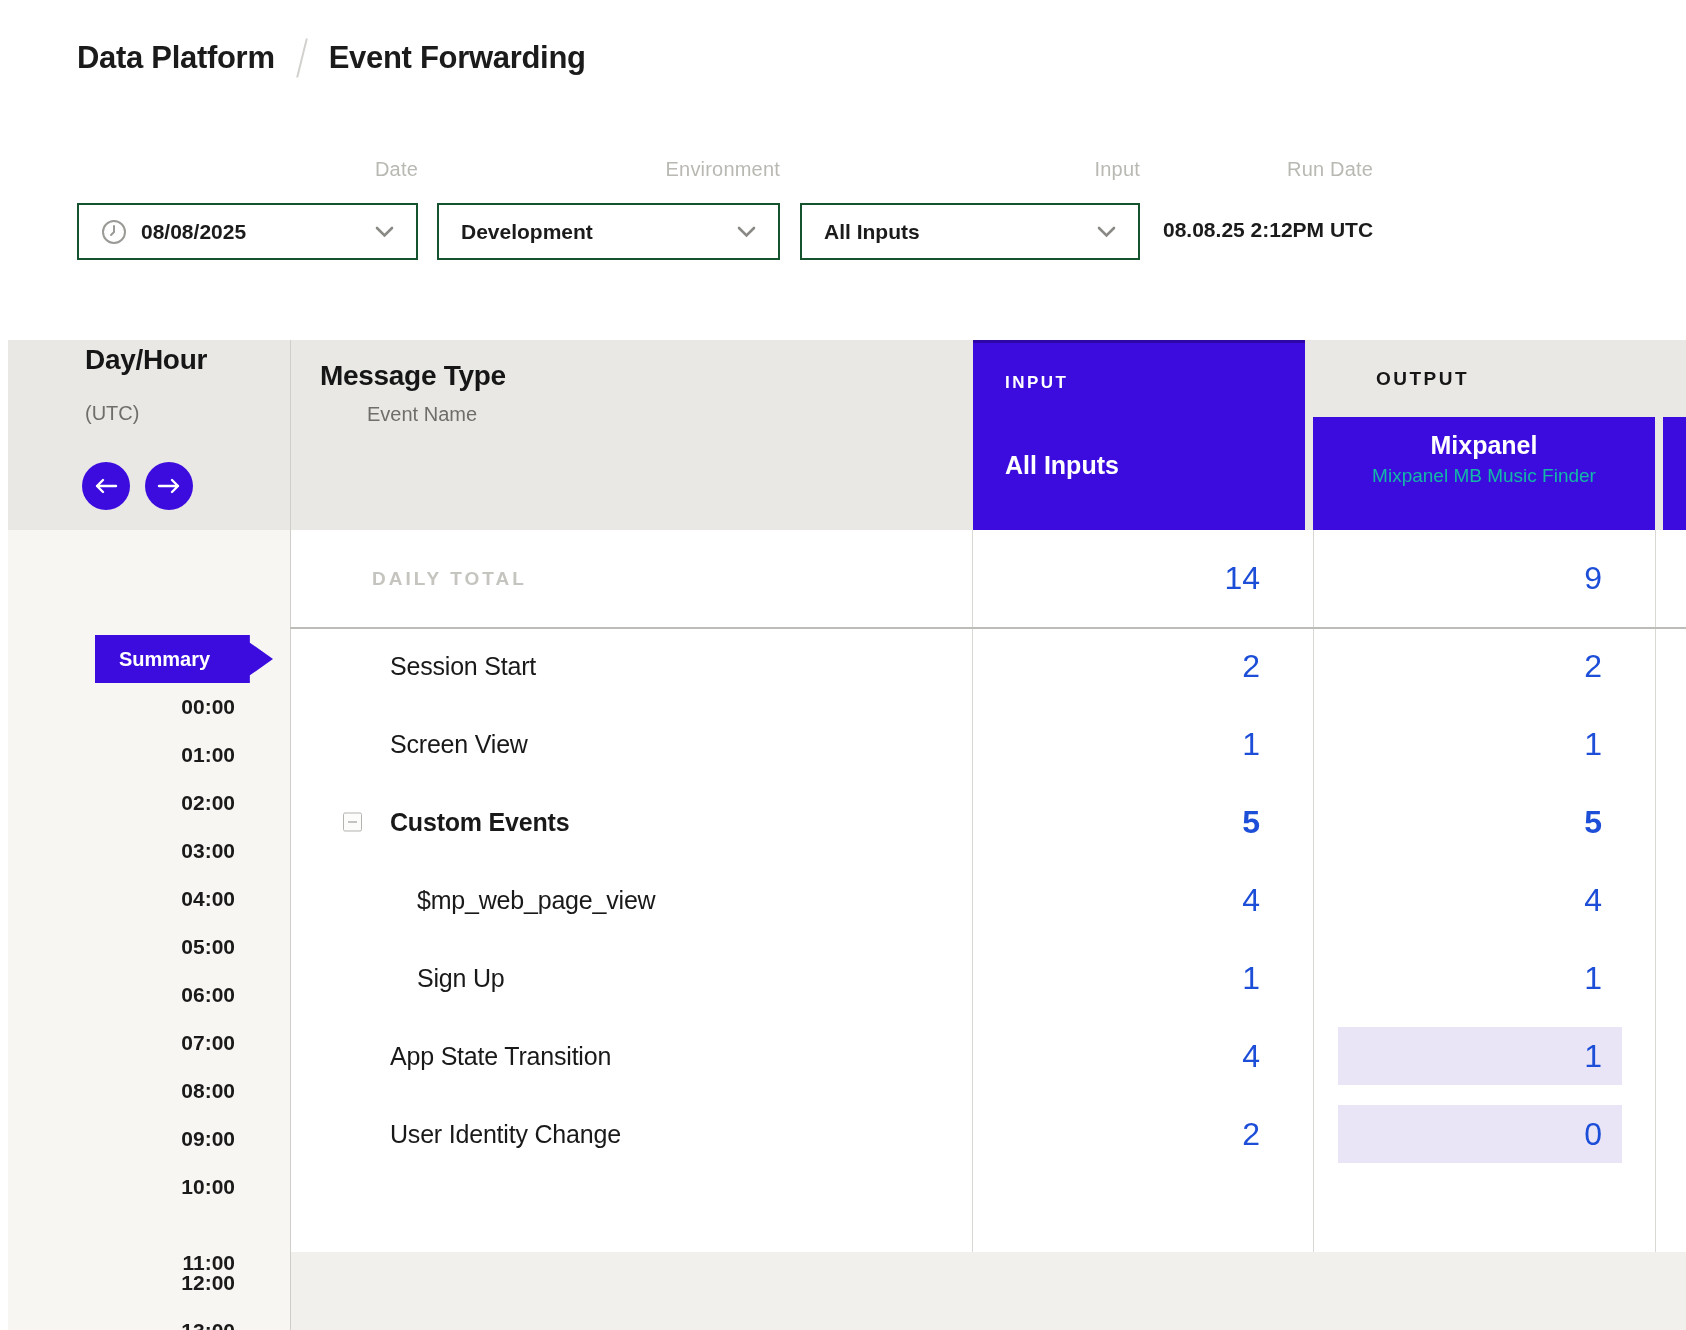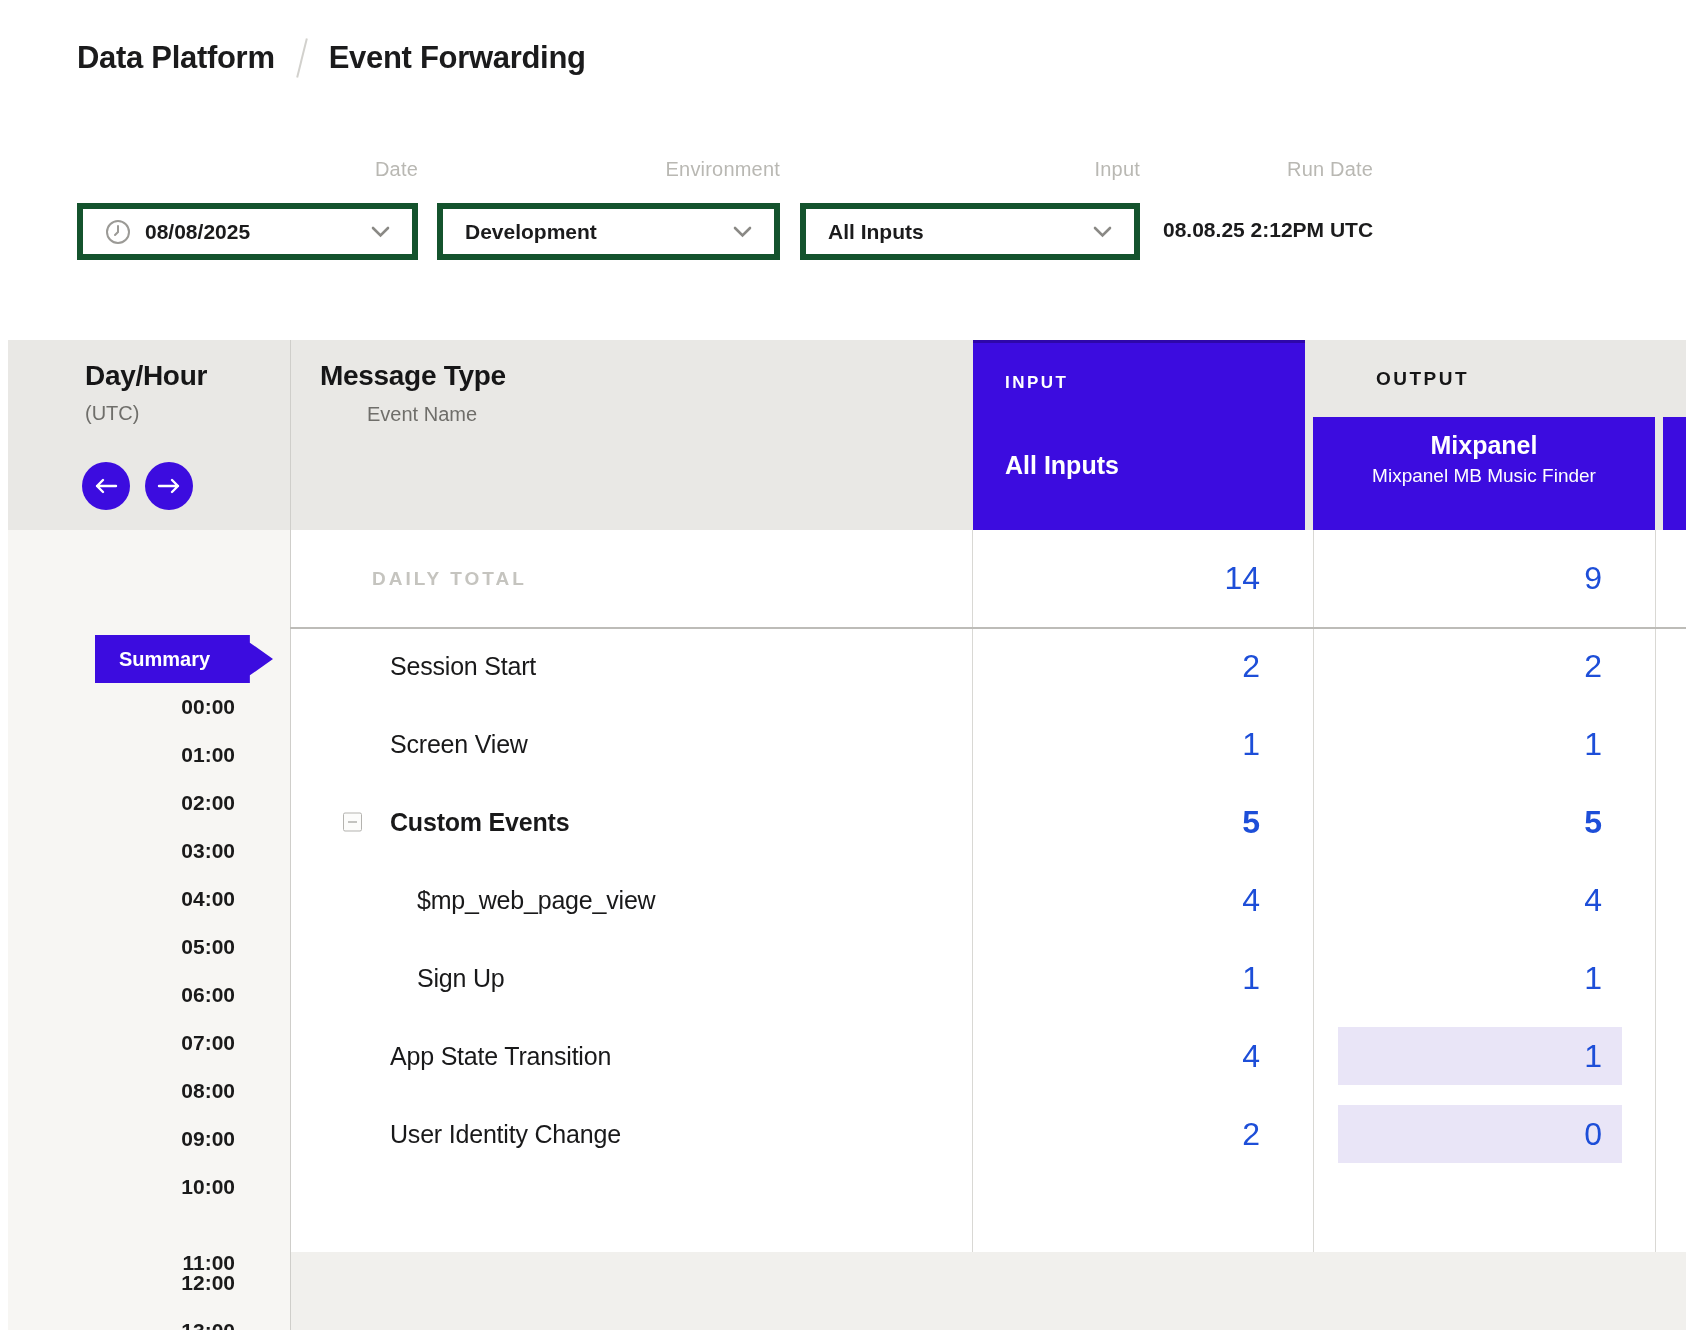--- a/index.html
+++ b/index.html
@@ -11,21 +11,21 @@
   #breadcrumb-bar { position:absolute; left:0; top:0; width:1686px; height:137px;
     border-bottom:6px solid #c2410c; background:#fff; }
   #breadcrumb-bar .crumbs { position:absolute; left:77px; top:38px; display:flex; align-items:center; gap:26px; }
   .crumb { font-size:31px; font-weight:700; letter-spacing:-0.3px; color:#1b1b1c; }
   .crumb-sep { width:2px; height:40px; background:#d2d1cd; transform:rotate(14deg); }
 
   
   #filter-bar { position:absolute; left:0; top:130px; width:1686px; height:210px; background:#fff; }
   .filter-group { position:absolute; top:28px;text-align:right; }
   .filter-label { font-size:20px; color:#b9b8b3; letter-spacing:0.2px; }
-  .select-box { margin-top:22px; height:57px; background:#fff; border:6px solid #14532d;
+  .select-box { margin-top:22px; height:57px; background:#fff; border:2px solid #14532d;
     display:flex; align-items:center; padding:0 22px; cursor:pointer; }
   .select-value { font-size:21px; font-weight:700; color:#1b1b1c; }
   .select-box .chev { margin-left:auto; }
   .run-date-value { margin-top:37px; font-size:21px; font-weight:700; color:#1b1b1c; }
 
   
   #report { position:absolute; left:8px; top:340px; width:1678px; height:990px; overflow:hidden; background:#fff; }
   #header-band { position:absolute; left:0; top:0; width:1678px; height:190px; background:#e9e8e5; }
   #rail-bg { position:absolute; left:0; top:190px; width:282px; height:800px; background:#f7f6f3; }
   #rail-divider { position:absolute; left:282px; top:0; width:1px; height:990px; background:#cfceca; }
@@ -44,21 +44,21 @@
     background:#3c0cdf; border-top:8px solid #2e07a9; cursor:pointer; }
   #input-col-header .sect { position:absolute; left:32px; top:30px; font-size:17px; font-weight:700;
     letter-spacing:2.5px; color:#fff; }
   #input-col-header .title { position:absolute; left:32px; top:108px; font-size:25px; font-weight:700; color:#fff; }
 
   #output-section-label { position:absolute; left:1340px; top:28px; font-size:19px; font-weight:700;
     letter-spacing:2.5px; color:#161617;margin-left:28px; }
   #mixpanel-col-header { position:absolute; left:1305px; top:77px; width:342px; height:113px;
     background:#3c0cdf; text-align:center; cursor:pointer; }
   #mixpanel-col-header .title { margin-top:14px; font-size:25px; font-weight:700; color:#fff; }
-  #mixpanel-col-header .sub { margin-top:5px; font-size:19px; color:#ffffff; }
+  #mixpanel-col-header .sub { margin-top:5px; font-size:19px; color:#14b8a6; }
   #next-col-sliver { position:absolute; left:1655px; top:77px; width:23px; height:113px; background:#3c0cdf; }
 
   
   #daily-total-row { position:absolute; left:282px; top:190px; width:1396px; height:97px; }
   #daily-total-row .dt-label { position:absolute; left:82px; top:50%; transform:translateY(-50%);
     font-size:19px; font-weight:700; letter-spacing:3px; color:#c5c4bf; }
 
   .val-cell { position:absolute; top:0; height:100%; display:flex; align-items:center;
     justify-content:flex-end; font-size:32px; color:#1d4ed8; }
   .val-input { left:682px; width:341px; padding-right:53px; }
@@ -149,21 +149,21 @@
     <div class="run-date-value">08.08.25 2:12PM UTC</div>
   </div>
 </div>
 
 <div id="report">
 
   <div id="header-band"></div>
   <div id="rail-bg"></div>
   <div id="rail-divider"></div>
 
-  <div class="abs band-title" style="left:77px; top:20px;">Day/Hour</div>
+  <div class="abs band-title" style="left:77px; top:4px;">Day/Hour</div>
   <div class="abs band-sub" style="left:77px; top:62px;">(UTC)</div>
   <div class="nav-circle" style="left:74px; top:122px;">
     <span>
       <svg width="24" height="16" viewBox="0 0 24 16">
           <path d="M22 8 H3 M9 2 L3 8 L9 14" fill="none" stroke="#fff" stroke-width="2.4" stroke-linecap="round" stroke-linejoin="round"></path>
         </svg>
     </span>
   </div>
   <div class="nav-circle" style="left:137px; top:122px;">
     <span>

